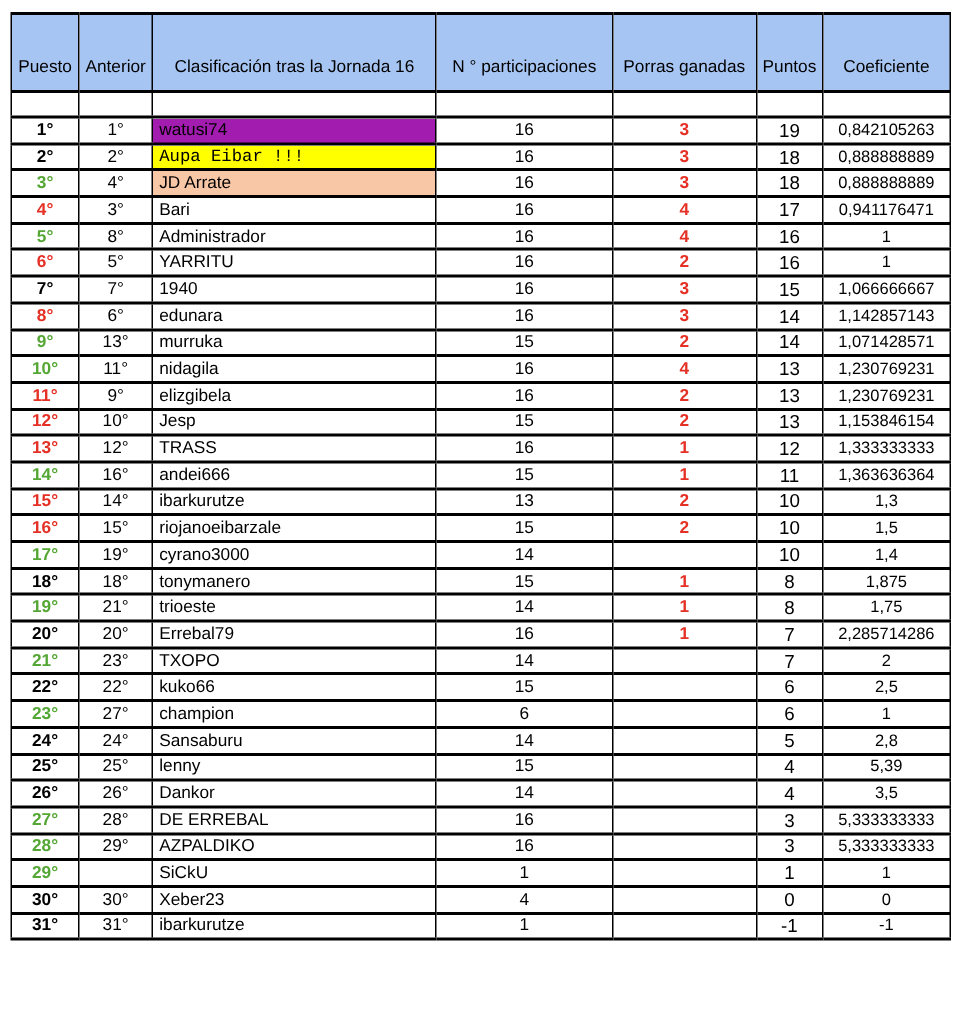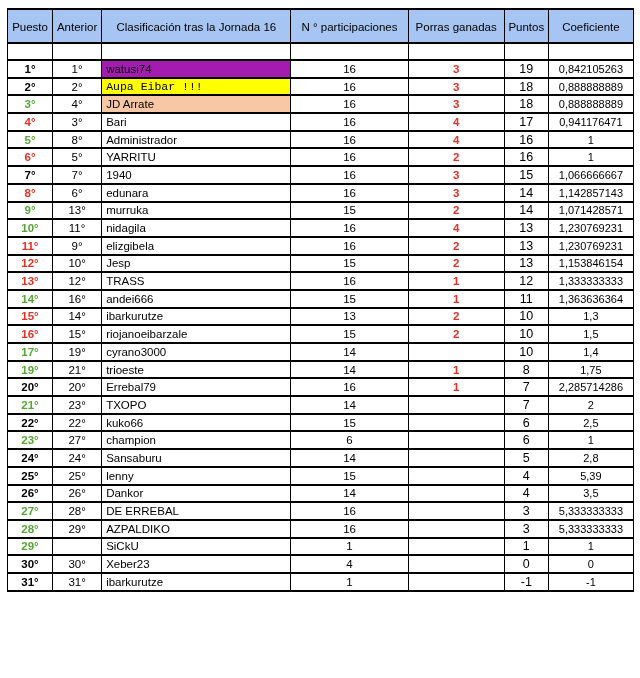--- a/index.html
+++ b/index.html
@@ -30,21 +30,21 @@
     font-size:11.5px;
     color:#000;
     padding:0;
   }
   thead th{
     background:var(--header-bg);
     font-weight:normal;
     height:30px;
     text-align:center;
     vertical-align:middle;
-    padding-top:2px;
+    padding-top:20px;
   }
   tr.spacer-row td{height:15px;background:#fff;}
   tbody td{height:15.7px;text-align:center;vertical-align:middle;}
   td.c-name{text-align:left;padding-left:4px;}
   td.c-puesto{font-weight:bold;}
   td.c-puesto.up{color:var(--green);}
   td.c-puesto.down{color:var(--red);}
   td.c-puesto.same{color:var(--black);}
   td.c-porras{font-weight:bold;color:var(--red);}
   td.c-puntos{font-weight:normal;font-size:12.5px;}
@@ -232,20 +232,29 @@
         <tr>
           <td class="c-puesto up">17°</td>
           <td class="c-ant">19°</td>
           <td class="c-name">cyrano3000</td>
           <td class="c-part">14</td>
           <td class="c-porras"></td>
           <td class="c-puntos">10</td>
           <td class="c-coef">1,4</td>
         </tr>
         <tr>
+          <td class="c-puesto same">18°</td>
+          <td class="c-ant">18°</td>
+          <td class="c-name">tonymanero</td>
+          <td class="c-part">15</td>
+          <td class="c-porras">1</td>
+          <td class="c-puntos">8</td>
+          <td class="c-coef">1,875</td>
+        </tr>
+        <tr>
           <td class="c-puesto up">19°</td>
           <td class="c-ant">21°</td>
           <td class="c-name">trioeste</td>
           <td class="c-part">14</td>
           <td class="c-porras">1</td>
           <td class="c-puntos">8</td>
           <td class="c-coef">1,75</td>
         </tr>
         <tr>
           <td class="c-puesto same">20°</td>

